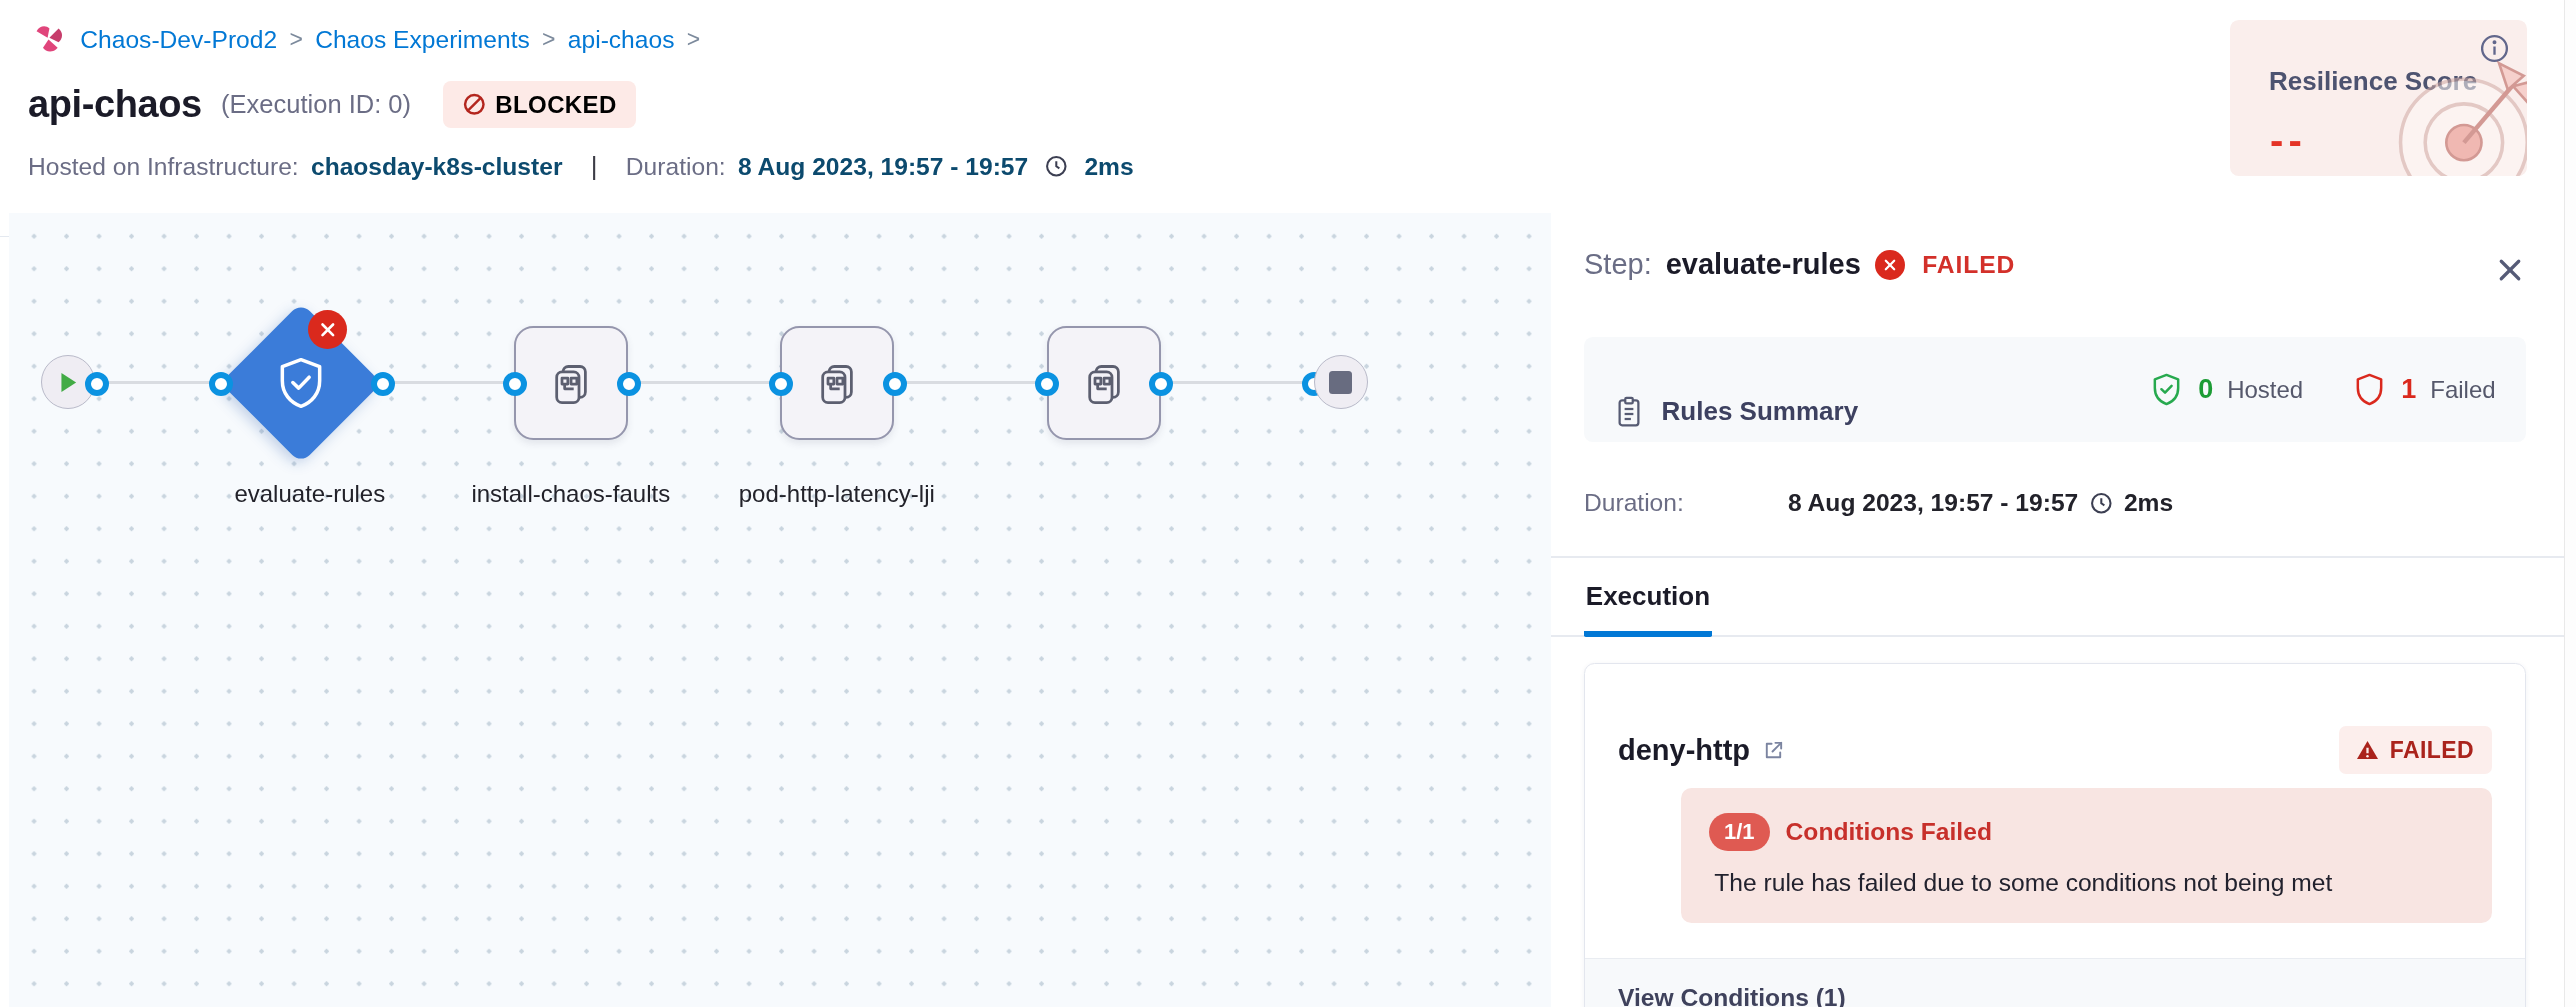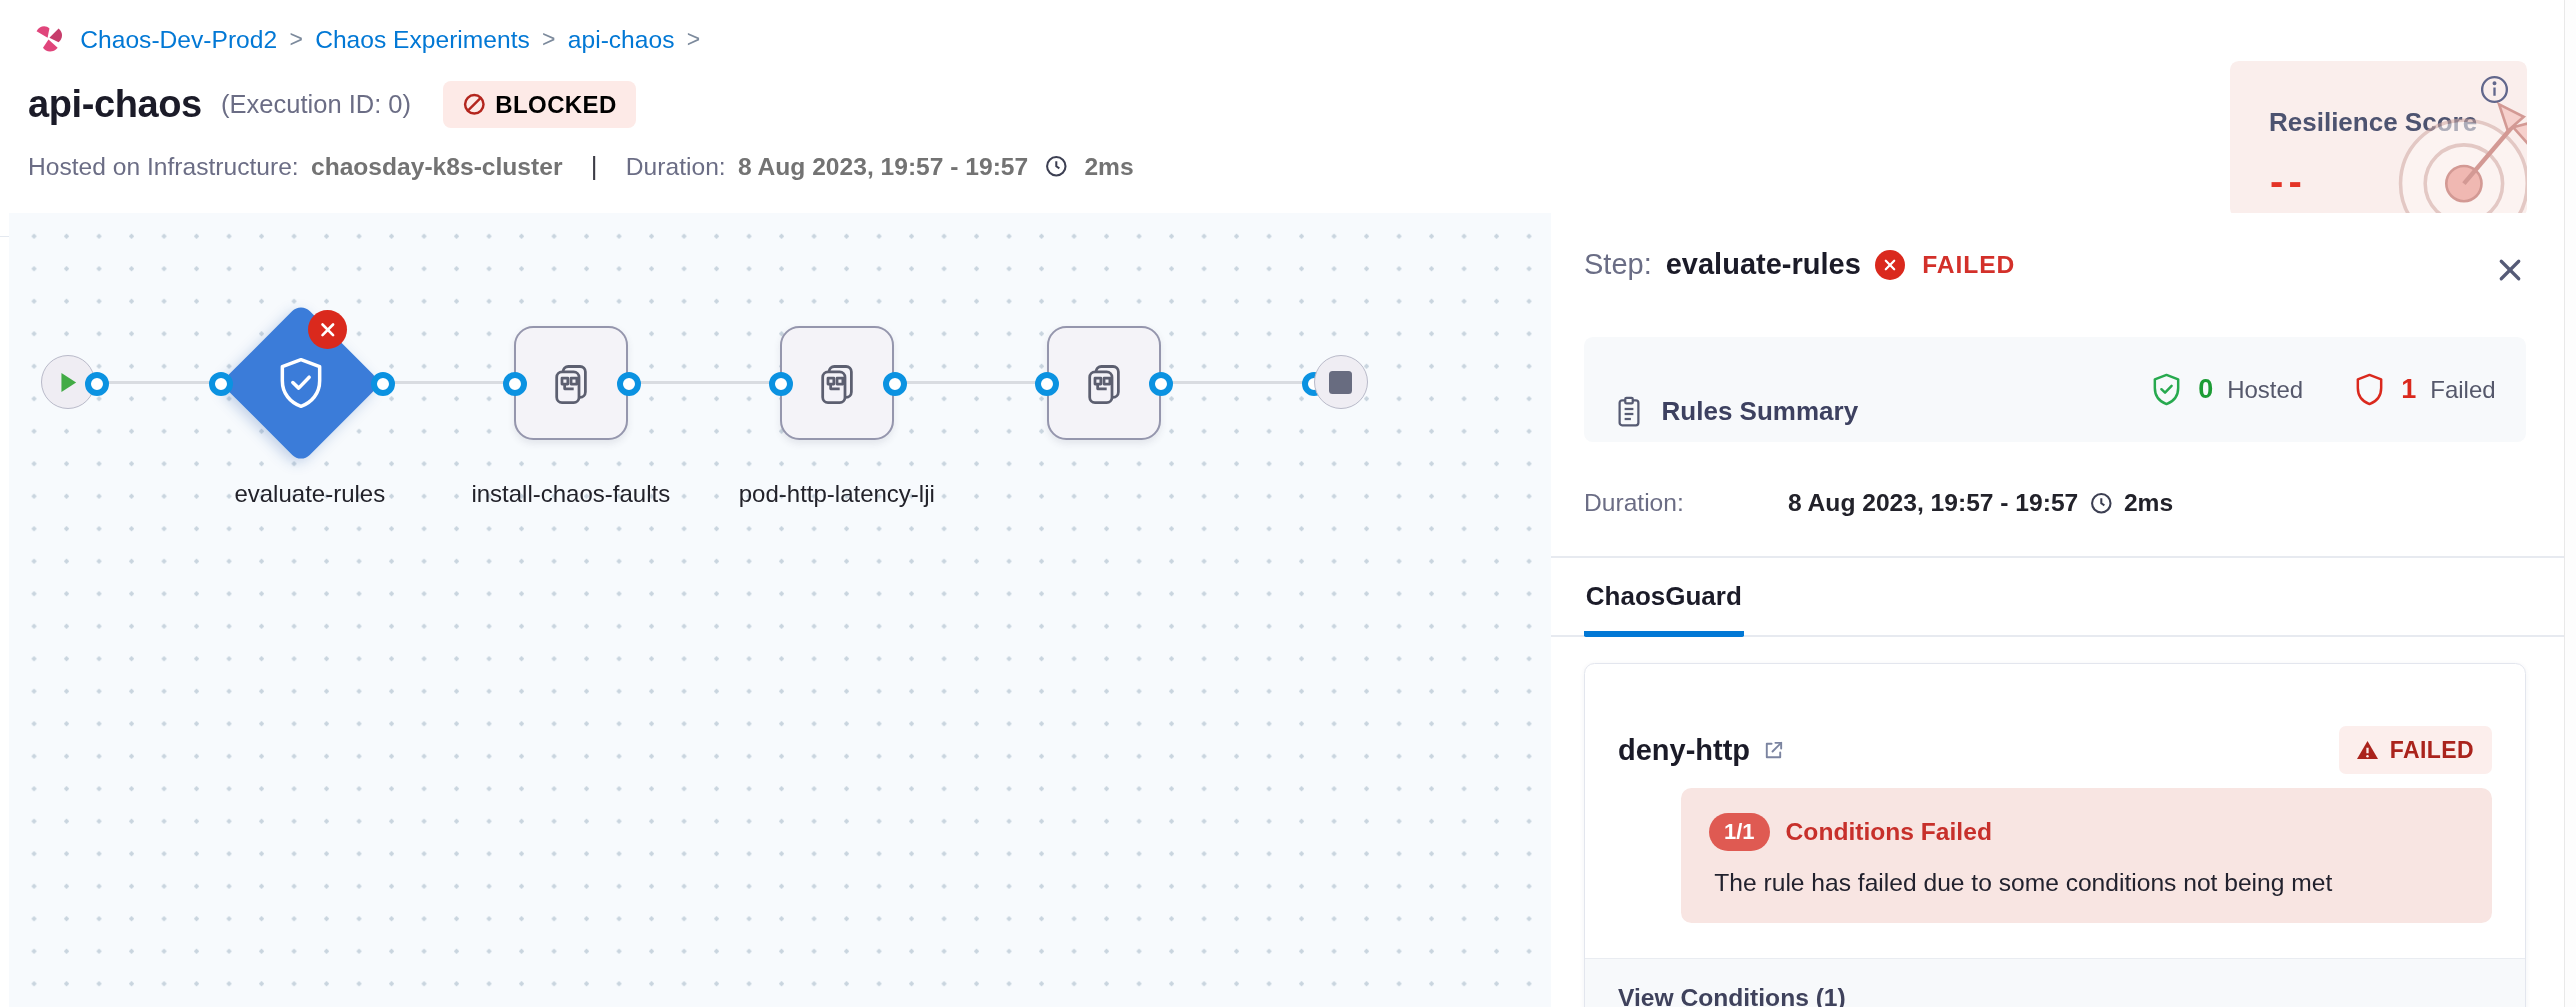--- a/index.html
+++ b/index.html
@@ -12,25 +12,25 @@
   .app-header{position:absolute;left:0;top:0;width:100%;height:237px;background:#fff;border-bottom:1.8px solid #e4e9f0;box-sizing:border-box;}
   .breadcrumb{position:absolute;left:28px;top:23px;display:flex;align-items:center;gap:12.3px;font-size:24.6px;}
   .breadcrumb a{color:#0278d5;text-decoration:none;}
   .crumb-sep{color:#7c8a9c;font-size:23px;}
   .title-row{position:absolute;left:28px;top:81px;display:flex;align-items:center;gap:19.3px;}
   .page-title{font-size:38px;font-weight:bold;color:#1b1b28;letter-spacing:-0.4px;}
   .exec-id{font-size:25.5px;color:#6b6d85;}
   .blocked-badge{display:flex;align-items:center;gap:8.8px;background:#fdeae7;border-radius:8px;padding:9.7px 19.3px;margin-left:12.3px;}
   .blocked-badge .txt{color:#000000;font-weight:bold;font-size:24px;letter-spacing:0.4px;}
   .meta-row{position:absolute;left:28px;top:151px;display:flex;align-items:center;gap:12.3px;font-size:24.6px;color:#6b6d85;}
-  .meta-row b{color:#737373;font-weight:600;}
+  .meta-row b{color:#0c4a6e;font-weight:600;}
   .meta-pipe{color:#3c3c46;font-size:26px;margin:0 16px;font-weight:300;}
   .inline-ico{display:inline-flex;vertical-align:middle;margin:0 3.5px;}
   
-  .resilience-card{position:absolute;left:2230px;top:20px;width:297px;height:156px;background:#faeeec;border-radius:8.8px;overflow:hidden;margin-top:41px;}
+  .resilience-card{position:absolute;left:2230px;top:20px;width:297px;height:156px;background:#faeeec;border-radius:8.8px;overflow:hidden;}
   .resilience-title{position:absolute;left:39px;top:46px;font-size:26px;font-weight:600;color:#4d5370;}
   .resilience-score{position:absolute;left:40px;top:98px;font-size:40px;font-weight:bold;color:#e43326;letter-spacing:5.3px;}
   .resilience-info{position:absolute;right:16px;top:12.3px;}
   .resilience-art{position:absolute;right:-24.6px;bottom:-37px;opacity:0.55;}
   
   .canvas{position:absolute;left:8.8px;top:213px;width:1542px;bottom:0;
     background-color:#f7fafd;
     background-image:radial-gradient(circle,#c9d5df 2px,rgba(0,0,0,0) 2.3px);
     background-size:32.5px 32.5px;background-position:8.8px 7px;}
   .edge-line{position:absolute;left:60px;top:168px;width:1273px;height:2.6px;background:#d9dce1;}
@@ -293,21 +293,21 @@
           </svg>
         </span>
         <span>2ms</span>
       </span>
     </div>
   </div>
 
   <div class="panel-divider"></div>
 
   <div class="tabs">
-    <span class="tab-active">ChaosGuard</span>
+    <span class="tab-active">Execution</span>
   </div>
   <div class="tabs-underline"></div>
 
   <div class="rule-card">
     <div class="rule-card-body">
       <div class="rule-card-head">
         <span class="rule-name-wrap">
           <span class="rule-name">deny-http</span>
           <span>
             <svg width="23" height="23" viewBox="0 0 24 24" fill="none" stroke="#7b84a0" stroke-width="2" stroke-linecap="round" stroke-linejoin="round">

